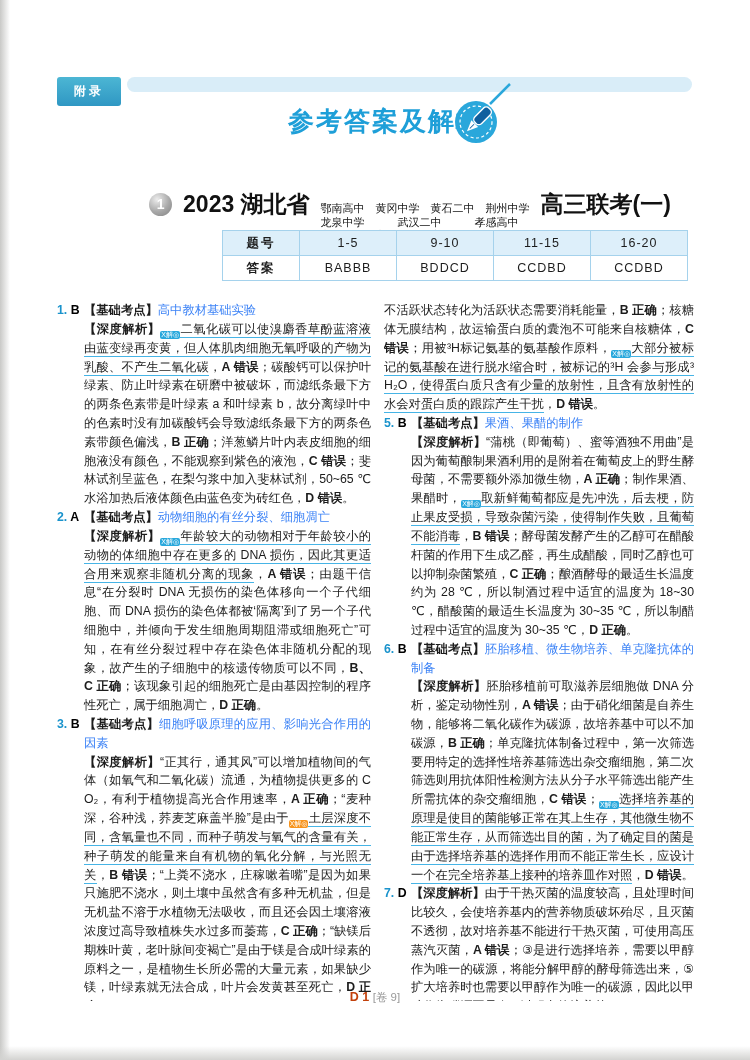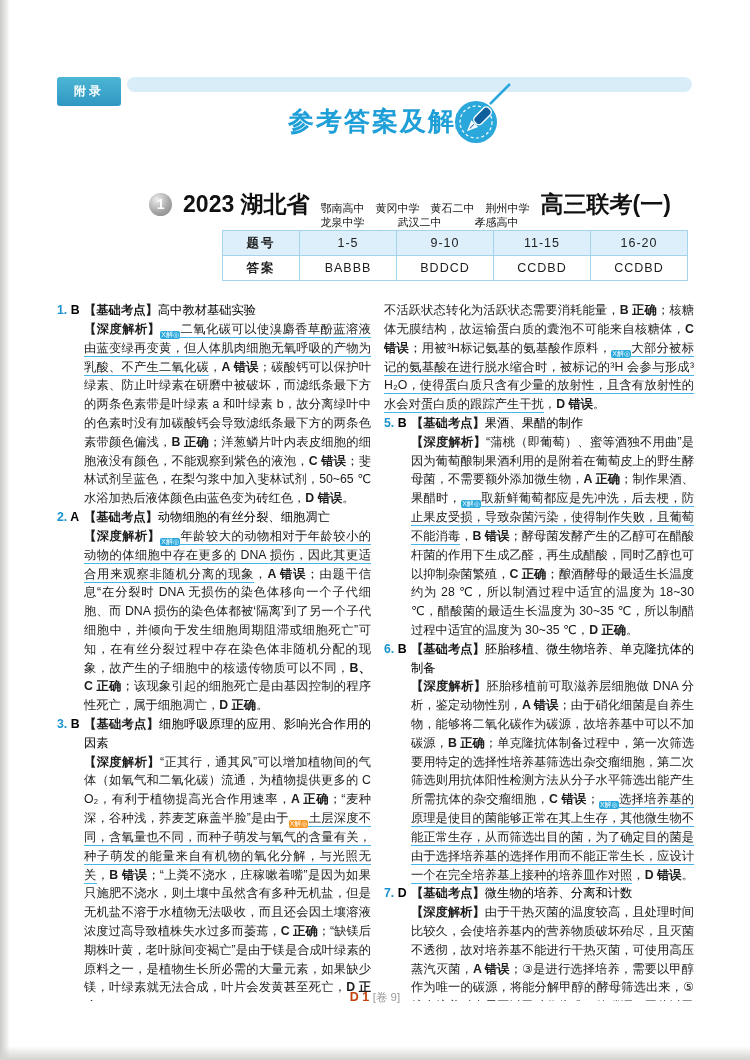--- a/index.html
+++ b/index.html
@@ -37,21 +37,21 @@
   .col{position:absolute;top:301px;height:700px;overflow:hidden;font-size:12.3px;line-height:18.8px;
         text-align:justify;word-break:break-all;}
   .col-left{left:57px;width:314px;}
   .col-right{left:384px;width:310px;}
   .item{position:relative;padding-left:27px;}
   .item.cont{padding-left:0;}
   .qh{position:absolute;left:0;top:0;white-space:nowrap;font-weight:bold;}
   .qn{color:#1a93cc;}
   .ql{color:#000;}
   .tline b,.analysis b,.bb{font-weight:bold;color:#1c1c1c;}
-  .topic{color:#000000;margin-top:48px;}
+  .topic{color:#3b82f6;margin-top:48px;}
   .ul{border-bottom:1.6px solid #46b4e6;padding-bottom:1px;}
   .mk{display:inline-block;font-size:7px;line-height:8px;color:#fff;background:#29a8dc;border-radius:2px;
         padding:0 1px;vertical-align:-4px;letter-spacing:0;}
   .mk-o{background:#f7941d;}
   
   .footer{position:absolute;left:0;top:990px;width:100%;text-align:center;font-size:12.5px;}
   .footer .pg{font-weight:bold;color:#c2410c;}
   .footer .vol{color:#9a9a9a;font-size:11.5px;}
 </style>
 </head>
@@ -132,21 +132,20 @@
         <div class="tline"><b>【基础考点】</b><span class="topic">果酒、果醋的制作</span></div>
         <div class="analysis"><b>【深度解析】</b><span>“蒲桃（即葡萄）、蜜等酒独不用曲”是因为葡萄酿制果酒利用的是附着在葡萄皮上的野生酵母菌，不需要额外添加微生物，</span><span class="bb">A 正确</span><span>；制作果酒、果醋时，</span><span class="mk">X解◎</span><span class="ul">取新鲜葡萄都应是先冲洗，后去梗，防止果皮受损，导致杂菌污染，使得制作失败，且葡萄不能消毒</span><span>，</span><span class="bb">B 错误</span><span>；酵母菌发酵产生的乙醇可在醋酸杆菌的作用下生成乙醛，再生成醋酸，同时乙醇也可以抑制杂菌繁殖，</span><span class="bb">C 正确</span><span>；酿酒酵母的最适生长温度约为 28 ℃，所以制酒过程中适宜的温度为 18~30 ℃，醋酸菌的最适生长温度为 30~35 ℃，所以制醋过程中适宜的温度为 30~35 ℃，</span><span class="bb">D 正确</span><span>。</span></div>
       </div>
       <div class="item">
         <span class="qh"><span class="qn">6.</span><span class="ql"> B</span></span>
         <div class="tline"><b>【基础考点】</b><span class="topic">胚胎移植、微生物培养、单克隆抗体的制备</span></div>
         <div class="analysis"><b>【深度解析】</b><span>胚胎移植前可取滋养层细胞做 DNA 分析，鉴定动物性别，</span><span class="bb">A 错误</span><span>；由于硝化细菌是自养生物，能够将二氧化碳作为碳源，故培养基中可以不加碳源，</span><span class="bb">B 正确</span><span>；单克隆抗体制备过程中，第一次筛选要用特定的选择性培养基筛选出杂交瘤细胞，第二次筛选则用抗体阳性检测方法从分子水平筛选出能产生所需抗体的杂交瘤细胞，</span><span class="bb">C 错误</span><span>；</span><span class="mk">X解◎</span><span class="ul">选择培养基的原理是使目的菌能够正常在其上生存，其他微生物不能正常生存，从而筛选出目的菌，为了确定目的菌是由于选择培养基的选择作用而不能正常生长，应设计一个在完全培养基上接种的培养皿作对照</span><span>，</span><span class="bb">D 错误</span><span>。</span></div>
       </div>
       <div class="item">
         <span class="qh"><span class="qn">7.</span><span class="ql"> D</span></span>
-        <div class="tline"><b>【基础考点】</b><span class="topic">微生物的培养、分离和计数</span></div>
         <div class="analysis"><b>【深度解析】</b><span>由于干热灭菌的温度较高，且处理时间比较久，会使培养基内的营养物质破坏殆尽，且灭菌不透彻，故对培养基不能进行干热灭菌，可使用高压蒸汽灭菌，</span><span class="bb">A 错误</span><span>；③是进行选择培养，需要以甲醇作为唯一的碳源，将能分解甲醇的酵母筛选出来，⑤扩大培养时也需要以甲醇作为唯一的碳源，因此以甲醇作为碳源不只有③过程中的培养基，</span></div>
       </div>
     </div>
 
   <div class="footer">
     <span class="pg">D 1</span>
     <span class="vol">[卷 9]</span>
   </div>
 </div>
 

